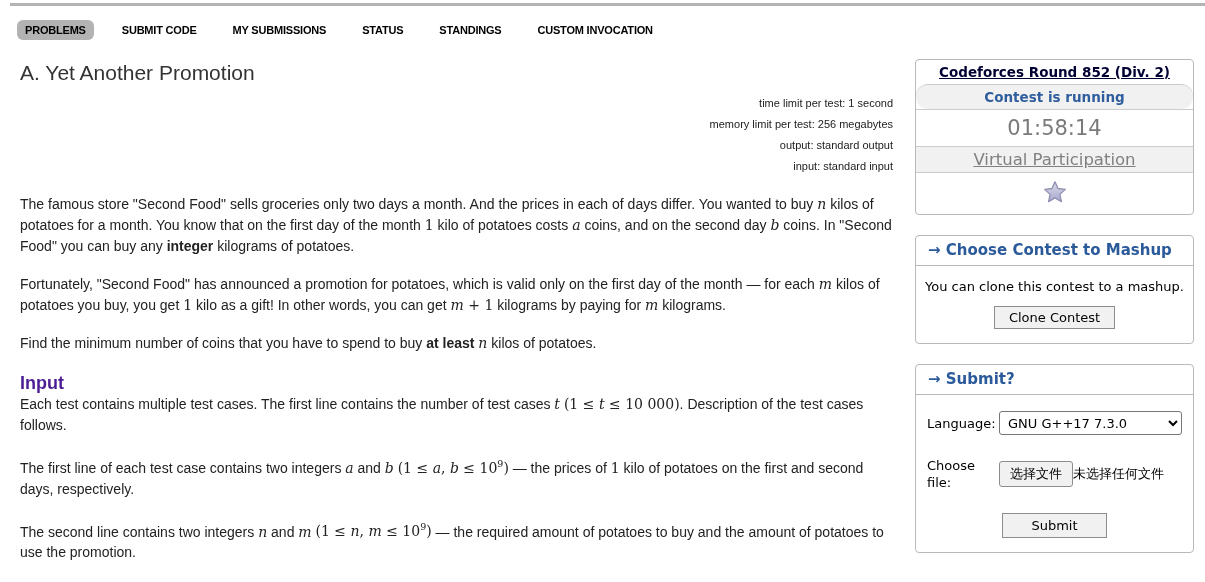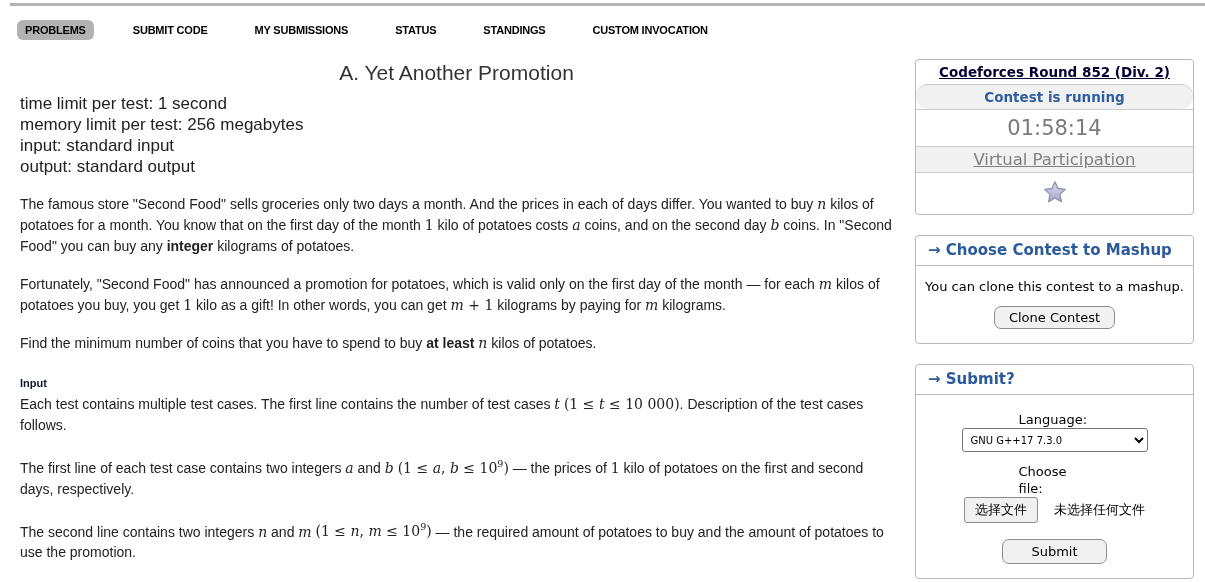--- a/index.html
+++ b/index.html
@@ -8,32 +8,32 @@
     width:1205px; height:582px; overflow:hidden;
     background:#fff; color:#222;
     font-family:"Liberation Sans", sans-serif;
     position:relative;
   }
 
   
   .topbar { position:absolute; left:10px; right:0; top:3px; height:3px; background:#b3b3b3; }
   .tabs {
     position:absolute; left:17px; top:20px;
-    display:flex; align-items:center; gap:31px;
+    display:flex; align-items:center; gap:20px;
     font-size:11px; font-weight:bold; letter-spacing:-0.2px; color:#000;
   }
   .tab { padding:4px 8px; cursor:pointer; white-space:nowrap; }
   .tab.active { background:#b3b3b3; border-radius:6px; }
 
   
   .statement { position:absolute; left:20px; top:58px; width:873px; font-size:14px; line-height:21px; color:#222; }
-  .p-title { text-align:center; font-size:21px; font-weight:400; color:#333; margin:4px 0 10px; }
-  .limits { text-align:left; font-size:17px; line-height:21px; color:#222; }
+  .p-title { font-size:21px; font-weight:400; color:#333; margin:4px 0 10px; }
+  .limits { text-align:right; font-size:11px; line-height:21px; color:#222; }
   .para { margin:17px 0 0; }
-  .sec-head { font-size:11px; font-weight:bold; color:#0f172a; margin:19px 0 0; line-height:20px; }
+  .sec-head { font-size:18px; font-weight:bold; color:#4c1d95; margin:19px 0 0; line-height:20px; }
   .sec-para { margin:1px 0 0; }
   .sec-para + .sec-para { margin-top:17px; }
   .mv { font-family:"DejaVu Serif", serif; font-style:italic; }
   .mn { font-family:"DejaVu Serif", serif; }
   .mn sup { font-size:9.5px; }
 
   
   .sidebar { position:absolute; left:915px; top:59px; width:279px; font-family:"DejaVu Sans", sans-serif; font-size:13px; }
   .box { border:1px solid #b9b9b9; border-radius:4px; background:#fff; overflow:hidden; }
   .box + .box { margin-top:20px; }
@@ -47,34 +47,34 @@
   .row-timer { font-size:21px; color:#7a7a7a; padding:6px; }
   .row-virtual { background:#f1f1f1; color:#808080; font-size:16.5px; padding:3px;text-decoration:underline; }
   .row-star { padding:7px 6px 6px; }
   .star-btn { display:inline-block; cursor:pointer; line-height:0; }
 
   .box-head { padding:5px 12px 6px; font-weight:bold; font-size:15px; color:#2b5a9b; border-bottom:1px solid #b9b9b9; }
   .clone-body { text-align:center; padding:13px 6px 14px; color:#000; }
   .clone-text { margin-bottom:12px; }
 
   .btn {
-    background:#f1f1f1; border:1px solid #8d8d8d; border-radius:7px;
+    background:#f1f1f1; border:1px solid #8d8d8d; border-radius:0;
     font-family:"DejaVu Sans", sans-serif; font-size:13px; color:#000;
     padding:3px 14px; cursor:pointer;
   }
 
   .submit-form { padding:16px 11px 12px; }
-  .form-row { display:flex; align-items:center; margin-bottom:11px;flex-direction:column; }
+  .form-row { display:flex; align-items:center; margin-bottom:22px; }
   .form-row.top { align-items:center; }
   .form-label { width:72px; flex:none; color:#000; line-height:17px; }
   .lang-select {
-    width:186px; height:24px; font-family:"DejaVu Sans", sans-serif; font-size:10px;
+    width:186px; height:24px; font-family:"DejaVu Sans", sans-serif; font-size:13px;
     border:1px solid #767676; border-radius:3px; background:#fff; padding:0 4px; cursor:pointer;
   }
-  .file-widget { display:flex; align-items:center; gap:16px; }
+  .file-widget { display:flex; align-items:center; gap:0; }
   .file-btn { padding:3px 10px; border-radius:3px; }
   .file-status { color:#000; white-space:nowrap; }
   .submit-row { text-align:center; margin:16px 0 2px; }
   .submit-btn { padding:4px 28px; }
 </style>
 </head>
 <body>
 
 <div class="topbar"></div>
 
@@ -85,22 +85,22 @@
   <div class="tab">STATUS</div>
   <div class="tab">STANDINGS</div>
   <div class="tab">CUSTOM INVOCATION</div>
 </nav>
 
 <main class="statement">
   <div class="p-title">A. Yet Another Promotion</div>
   <div class="limits">
     <div>time limit per test: 1 second</div>
     <div>memory limit per test: 256 megabytes</div>
+    <div>output: standard output</div>
     <div>input: standard input</div>
-    <div>output: standard output</div>
   </div>
 
   <p class="para">The famous store "Second Food" sells groceries only two days a month. And the prices in each of days differ. You wanted to buy <i class="mv">n</i> kilos of potatoes for a month. You know that on the first day of the month <span class="mn">1</span> kilo of potatoes costs <i class="mv">a</i> coins, and on the second day <i class="mv">b</i> coins. In "Second Food" you can buy any <b>integer</b> kilograms of potatoes.</p>
   <p class="para">Fortunately, "Second Food" has announced a promotion for potatoes, which is valid only on the first day of the month — for each <i class="mv">m</i> kilos of potatoes you buy, you get <span class="mn">1</span> kilo as a gift! In other words, you can get <span class="mn"><i class="mv">m</i> + 1</span> kilograms by paying for <i class="mv">m</i> kilograms.</p>
   <p class="para">Find the minimum number of coins that you have to spend to buy <b>at least</b> <i class="mv">n</i> kilos of potatoes.</p>
 
   <div class="sec-head">Input</div>
   <p class="sec-para">Each test contains multiple test cases. The first line contains the number of test cases <i class="mv">t</i> <span class="mn">(1 ≤ <i class="mv">t</i> ≤ 10 000)</span>. Description of the test cases follows.</p>
   <p class="sec-para">The first line of each test case contains two integers <i class="mv">a</i> and <i class="mv">b</i> <span class="mn">(1 ≤ <i class="mv">a</i>, <i class="mv">b</i> ≤ 10<sup>9</sup>)</span> — the prices of <span class="mn">1</span> kilo of potatoes on the first and second days, respectively.</p>
   <p class="sec-para">The second line contains two integers <i class="mv">n</i> and <i class="mv">m</i> <span class="mn">(1 ≤ <i class="mv">n</i>, <i class="mv">m</i> ≤ 10<sup>9</sup>)</span> — the required amount of potatoes to buy and the amount of potatoes to use the promotion.</p>

